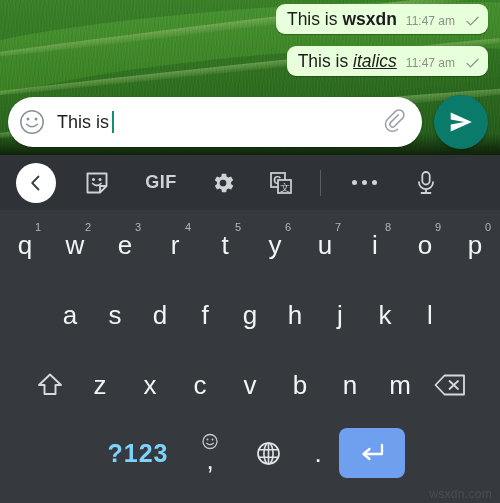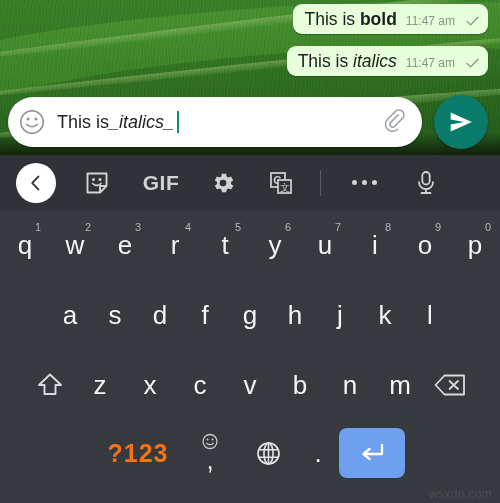--- a/index.html
+++ b/index.html
@@ -50,21 +50,21 @@
     position:absolute;
     background:#e8ffdb;
     border-radius:9px;
     padding:5px 9px 5px 11px;
     display:flex;align-items:baseline;gap:9px;
     box-shadow:0 1px 1px rgba(0,0,0,.28);
     white-space:nowrap;
   }
   .bubble .txt{font-size:17.5px;color:#1d1d1d;line-height:1.15;}
   .bubble .txt b{font-weight:bold;}
-  .bubble .txt i{font-style:italic;}
+  .bubble .txt i{font-style:italic;text-decoration:underline;}
   .bubble .meta{display:flex;align-items:center;gap:11px;}
   .bubble .time{font-size:12px;color:#8a9284;}
   .tick{width:13px;height:10px;display:block;}
 
   #bubble1{right:12px;top:4px;}
   #bubble2{right:12px;top:46px;}
 
   
   #inputbar{
     position:absolute;left:8px;top:97px;width:414px;height:50px;
@@ -94,21 +94,21 @@
   #toolbar{
     position:absolute;left:0;top:155px;width:500px;height:55px;
     background:#2f3337;display:flex;align-items:center;
   }
   .tb{display:flex;align-items:center;justify-content:center;flex:0 0 auto;}
   #tb-back{
     margin-left:16px;width:40px;height:40px;border-radius:50%;background:#ffffff;
   }
   #tb-sticker{margin-left:24px;width:34px;height:34px;}
   #tb-gif{margin-left:24px;width:46px;height:34px;color:#cfd3d6;
-    font-weight:bold;font-size:21px;letter-spacing:.5px;}
+    font-weight:bold;font-size:18px;letter-spacing:.5px;}
   #tb-settings{margin-left:22px;width:34px;height:34px;}
   #tb-translate{margin-left:24px;width:34px;height:34px;}
   #tb-divider{margin-left:22px;width:1px;height:26px;background:#585d61;}
   #tb-more{margin-left:26px;width:34px;height:20px;display:flex;gap:5px;align-items:center;justify-content:center;}
   #tb-more span{width:5px;height:5px;border-radius:50%;background:#cfd3d6;display:block;}
   #tb-mic{margin-left:30px;width:30px;height:34px;}
 
   
   #keyboard{
     position:absolute;left:0;top:210px;width:500px;height:293px;
@@ -129,21 +129,21 @@
   #row2 .key{width:10%;}
   .key .sup{
     position:absolute;top:11px;right:9px;
     font-size:11px;color:#b2b7bb;font-weight:normal;
   }
   #row2{padding:0 5%;box-sizing:border-box;}
   #row3{padding:0 0;box-sizing:border-box;}
   #row3 .key{width:10%;}
   #row4{display:flex;align-items:center;box-sizing:border-box;padding:0 8px 10px 8px;}
   #k-123{width:86px;display:flex;align-items:center;justify-content:center;
-    color:#f97316;font-size:25px;font-weight:bold;letter-spacing:1px;height:52px;}
+    color:#7dd3fc;font-size:25px;font-weight:bold;letter-spacing:1px;height:52px;}
   #k-comma{width:58px;height:52px;display:flex;align-items:center;justify-content:center;position:relative;}
   #k-comma .cm{font-size:26px;color:#f2f4f5;line-height:1;position:relative;top:7px;}
   #k-comma .em{position:absolute;top:6px;left:50%;transform:translateX(-50%);}
   #k-globe{width:58px;height:52px;display:flex;align-items:center;justify-content:center;}
   #k-space{
     flex:1 1 auto;margin:0 14px;height:50px;border-radius:7px;background:#54585c;
     display:flex;align-items:center;justify-content:center;
     color:#e9ecee;font-size:17px;
   }
   #k-period{width:42px;height:52px;display:flex;align-items:center;justify-content:center;
@@ -167,21 +167,21 @@
     <div class="grass-band gb2"></div>
     <div class="grass-band gb3"></div>
     <div class="path p1"></div>
     <div class="path p2"></div>
     <div class="path p3"></div>
     <div class="grass-tex"></div>
     <div class="dark-bottom"></div>
   </div>
 
   <div class="bubble" id="bubble1">
-    <div class="txt"><span>This is </span><b>bold</b></div>
+    <div class="txt"><span>This is </span><b>wsxdn</b></div>
     <div class="meta">
       <span class="time">11:47 am</span>
       <svg class="tick" viewBox="0 0 13 10">
         <path d="M1 5.4 L4.6 8.9 L12 1.2" fill="none" stroke="#8a9284" stroke-width="1.3" stroke-linecap="round" stroke-linejoin="round"></path>
       </svg>
     </div>
   </div>
 
   <div class="bubble" id="bubble2">
     <div class="txt"><span>This is </span><i>italics</i></div>
@@ -196,21 +196,20 @@
   <div id="inputbar">
     <svg id="emoji-btn" viewBox="0 0 28 28">
       <circle cx="14" cy="14" r="11.2" fill="none" stroke="#8b9096" stroke-width="1.5"></circle>
       <circle cx="10" cy="11" r="1.5" fill="#8b9096"></circle>
       <circle cx="18" cy="11" r="1.5" fill="#8b9096"></circle>
       <path d="M8.6 16.2 Q14 21.2 19.4 16.2" fill="none" stroke="#8b9096" stroke-width="1.5" stroke-linecap="round"></path>
     </svg>
 
     <div id="msg-text">
       <span>This is </span>
-        <span class="ital">_italics_</span>
         <span id="caret"></span>
     </div>
 
     <svg id="clip-btn" viewBox="0 0 26 26">
       <path d="M18.3 8.1 L10.2 16.2 a2.9 2.9 0 0 0 4.1 4.1 L22.6 12 a5.2 5.2 0 0 0 -7.4 -7.4 L6.9 12.9
                a7.4 7.4 0 0 0 10.5 10.5" fill="none" stroke="#9aa0a6" stroke-width="1.6" stroke-linecap="round" stroke-linejoin="round" transform="translate(-1,-2) scale(0.95)"></path>
     </svg>
   </div>
 
   <div id="send-btn">

